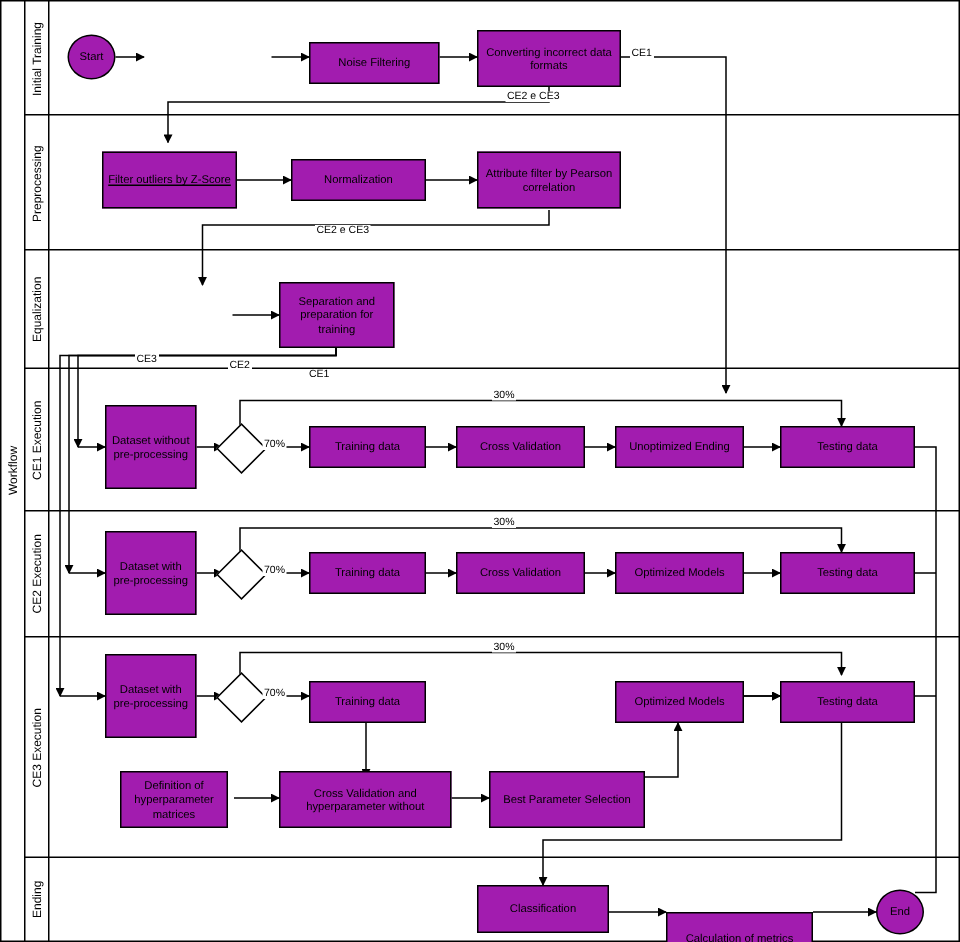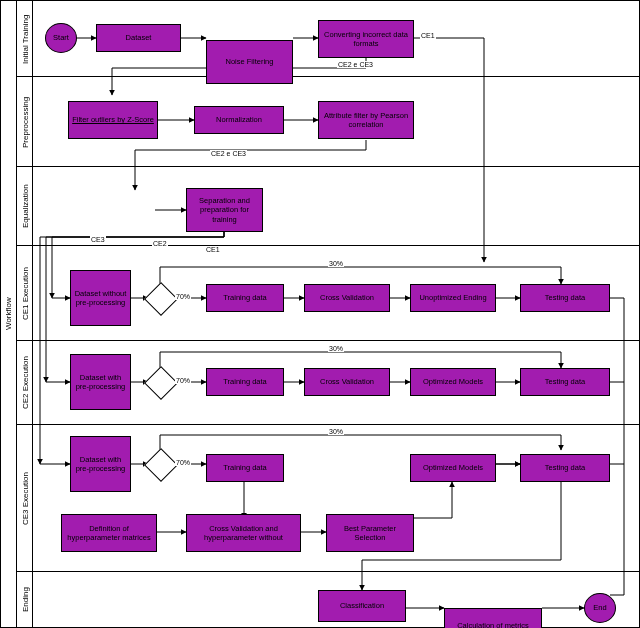--- a/index.html
+++ b/index.html
@@ -203,22 +203,21 @@
 
   <div class="lane-label" style="left:17px; top:1px; width:16px; height:76px;">Initial Training</div>
   <div class="lane-label" style="left:17px; top:77px; width:16px; height:90px;">Preprocessing</div>
   <div class="lane-label" style="left:17px; top:167px; width:16px; height:79px;">Equalization</div>
   <div class="lane-label" style="left:17px; top:246px; width:16px; height:95px;">CE1 Execution</div>
   <div class="lane-label" style="left:17px; top:341px; width:16px; height:84px;">CE2 Execution</div>
   <div class="lane-label" style="left:17px; top:425px; width:16px; height:147px;">CE3 Execution</div>
   <div class="lane-label" style="left:17px; top:572px; width:16px; height:56px;">Ending</div>
 
   <div class="node terminal" style="left:45px; top:23px; width:32px; height:30px;">Start</div>
-  <div class="node" style="left:96px; top:24px; width:85px; height:28px;">Dataset</div>
-  <div class="node" style="left:206px; top:40px; width:87px; height:44px;text-align:center;">Noise Filtering</div>
+  <div class="node" style="left:206px; top:28px; width:87px; height:28px;text-align:center;">Noise Filtering</div>
   <div class="node" style="left:318px; top:20px; width:96px; height:38px;">Converting incorrect data formats</div>
 
   <div class="node" style="left:68px; top:101px; width:90px; height:38px;text-decoration:underline;">Filter outliers by Z-Score</div>
   <div class="node" style="left:194px; top:106px; width:90px; height:28px;">Normalization</div>
   <div class="node" style="left:318px; top:101px; width:96px; height:38px;">Attribute filter by Pearson correlation</div>
 
   <div class="node" style="left:186px; top:188px; width:77px; height:44px;">Separation and preparation for training</div>
 
   <div class="node" style="left:70px; top:270px; width:61px; height:56px;">Dataset without pre-processing</div>
   <div class="node diamond" style="left:148px; top:286px; width:24px; height:24px;">
@@ -238,23 +237,23 @@
   <div class="node" style="left:410px; top:368px; width:86px; height:28px;">Optimized Models</div>
   <div class="node" style="left:520px; top:368px; width:90px; height:28px;">Testing data</div>
 
   <div class="node" style="left:70px; top:436px; width:61px; height:56px;">Dataset with pre-processing</div>
   <div class="node diamond" style="left:148px; top:452px; width:24px; height:24px;">
     <span class="dshape"></span>
   </div>
   <div class="node" style="left:206px; top:454px; width:78px; height:28px;">Training data</div>
   <div class="node" style="left:410px; top:454px; width:86px; height:28px;">Optimized Models</div>
   <div class="node" style="left:520px; top:454px; width:90px; height:28px;">Testing data</div>
-  <div class="node" style="left:61px; top:514px; width:96px; height:38px;">Definition of hyperparameter matrices</div>
+  <div class="node" style="left:80px; top:514px; width:72px; height:38px;">Definition of hyperparameter matrices</div>
   <div class="node" style="left:186px; top:514px; width:115px; height:38px;">Cross Validation and hyperparameter without</div>
-  <div class="node" style="left:326px; top:514px; width:88px; height:38px;">Best Parameter Selection</div>
+  <div class="node" style="left:326px; top:514px; width:104px; height:38px;">Best Parameter Selection</div>
 
   <div class="node" style="left:318px; top:590px; width:88px; height:32px;">Classification</div>
   <div class="node" style="left:444px; top:608px; width:98px; height:36px;">Calculation of metrics</div>
   <div class="node terminal" style="left:584px; top:593px; width:32px; height:30px;">End</div>
 
   <div class="edge-label" style="left:420px; top:32px;">CE1</div>
   <div class="edge-label" style="left:337px; top:61px;">CE2 e CE3</div>
   <div class="edge-label" style="left:210px; top:150px;">CE2 e CE3</div>
   <div class="edge-label" style="left:90px; top:236px;">CE3</div>
   <div class="edge-label" style="left:152px; top:240px;">CE2</div>

